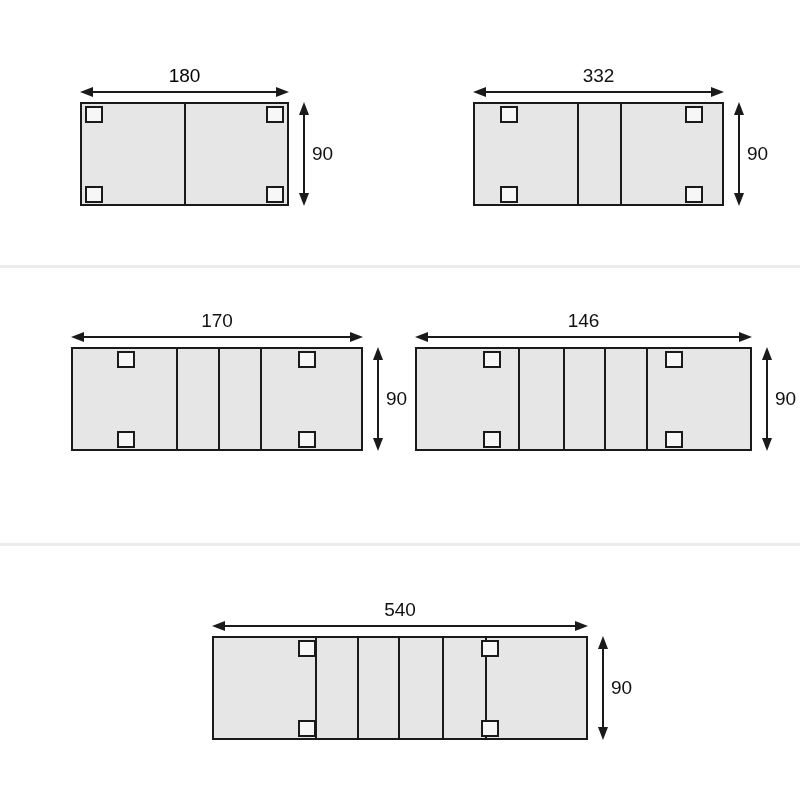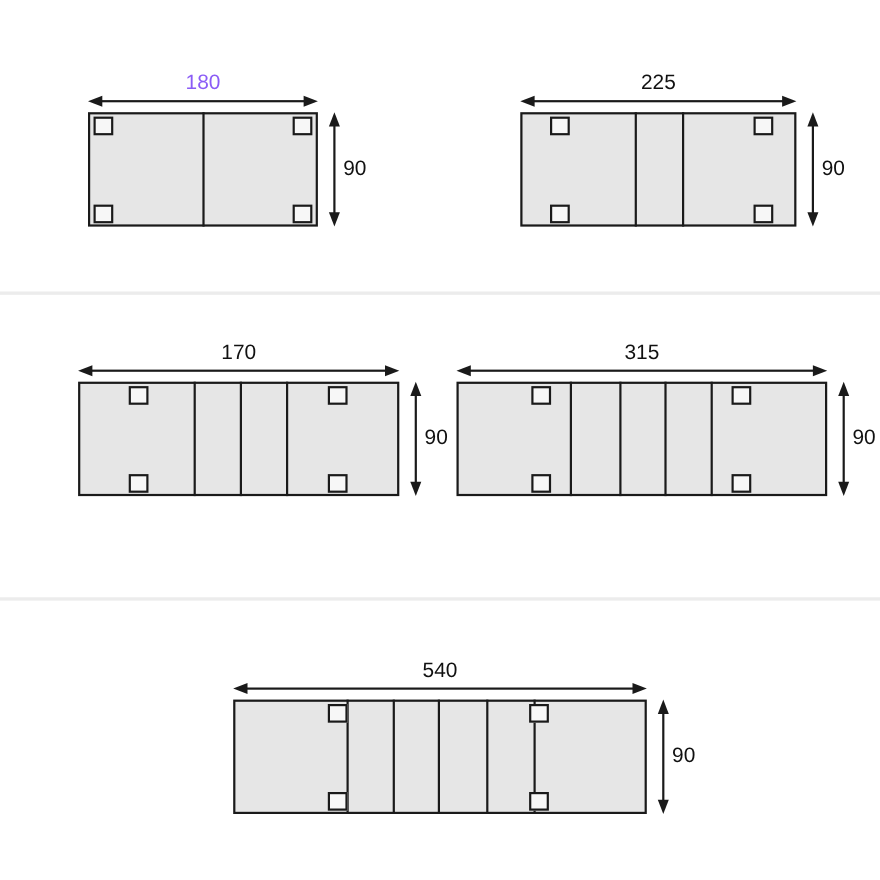--- a/index.html
+++ b/index.html
@@ -48,42 +48,42 @@
       <div class="arrow-h" style="left: 80px; top: 87px; width: 209px; height: 10px;">
         <div class="shaft-h" style="background: rgb(26, 26, 26);"></div>
         <div class="head-left" style="border-right-color: rgb(26, 26, 26);"></div>
         <div class="head-right" style="border-left-color: rgb(26, 26, 26);"></div>
       </div>
       <div class="arrow-v" style="left: 299px; top: 102px; width: 10px; height: 104px;">
         <div class="shaft-v" style="background: rgb(26, 26, 26);"></div>
         <div class="head-up" style="border-bottom-color: rgb(26, 26, 26);"></div>
         <div class="head-down" style="border-top-color: rgb(26, 26, 26);"></div>
       </div>
-      <div class="dim-label w" style="left: 80px; top: 65px; width: 209px; color: #8b5cf6;">180</div>
+      <div class="dim-label w" style="left: 80px; top: 65px; width: 209px; color: #000000;">180</div>
       <div class="dim-label h" style="left: 312px; top: 143px; color: rgb(17, 17, 17);">90</div>
     </div>
     <div class="group">
       <div class="tabletop" style="left: 473px; top: 102px; width: 251px; height: 104px; background: rgb(230, 230, 230); border-color: rgb(26, 26, 26);"></div>
       <div class="divider" style="left: 577px; top: 102px; width: 2px; height: 104px; background: rgb(26, 26, 26);"></div>
       <div class="divider" style="left: 620px; top: 102px; width: 2px; height: 104px; background: rgb(26, 26, 26);"></div>
       <div class="leg" style="left: 500px; top: 106px; width: 18px; height: 17px; background: rgb(247, 247, 247); border-color: rgb(26, 26, 26);"></div>
       <div class="leg" style="left: 685px; top: 106px; width: 18px; height: 17px; background: rgb(247, 247, 247); border-color: rgb(26, 26, 26);"></div>
       <div class="leg" style="left: 500px; top: 186px; width: 18px; height: 17px; background: rgb(247, 247, 247); border-color: rgb(26, 26, 26);"></div>
       <div class="leg" style="left: 685px; top: 186px; width: 18px; height: 17px; background: rgb(247, 247, 247); border-color: rgb(26, 26, 26);"></div>
       <div class="arrow-h" style="left: 473px; top: 87px; width: 251px; height: 10px;">
         <div class="shaft-h" style="background: rgb(26, 26, 26);"></div>
         <div class="head-left" style="border-right-color: rgb(26, 26, 26);"></div>
         <div class="head-right" style="border-left-color: rgb(26, 26, 26);"></div>
       </div>
       <div class="arrow-v" style="left: 734px; top: 102px; width: 10px; height: 104px;">
         <div class="shaft-v" style="background: rgb(26, 26, 26);"></div>
         <div class="head-up" style="border-bottom-color: rgb(26, 26, 26);"></div>
         <div class="head-down" style="border-top-color: rgb(26, 26, 26);"></div>
       </div>
-      <div class="dim-label w" style="left: 473px; top: 65px; width: 251px; color: rgb(17, 17, 17);">225</div>
+      <div class="dim-label w" style="left: 473px; top: 65px; width: 251px; color: rgb(17, 17, 17);">332</div>
       <div class="dim-label h" style="left: 747px; top: 143px; color: rgb(17, 17, 17);">90</div>
     </div>
     <div class="group">
       <div class="tabletop" style="left: 71px; top: 347px; width: 292px; height: 104px; background: rgb(230, 230, 230); border-color: rgb(26, 26, 26);"></div>
       <div class="divider" style="left: 176px; top: 347px; width: 2px; height: 104px; background: rgb(26, 26, 26);"></div>
       <div class="divider" style="left: 218px; top: 347px; width: 2px; height: 104px; background: rgb(26, 26, 26);"></div>
       <div class="divider" style="left: 260px; top: 347px; width: 2px; height: 104px; background: rgb(26, 26, 26);"></div>
       <div class="leg" style="left: 117px; top: 351px; width: 18px; height: 17px; background: rgb(247, 247, 247); border-color: rgb(26, 26, 26);"></div>
       <div class="leg" style="left: 298px; top: 351px; width: 18px; height: 17px; background: rgb(247, 247, 247); border-color: rgb(26, 26, 26);"></div>
       <div class="leg" style="left: 117px; top: 431px; width: 18px; height: 17px; background: rgb(247, 247, 247); border-color: rgb(26, 26, 26);"></div>
@@ -114,21 +114,21 @@
       <div class="arrow-h" style="left: 415px; top: 332px; width: 337px; height: 10px;">
         <div class="shaft-h" style="background: rgb(26, 26, 26);"></div>
         <div class="head-left" style="border-right-color: rgb(26, 26, 26);"></div>
         <div class="head-right" style="border-left-color: rgb(26, 26, 26);"></div>
       </div>
       <div class="arrow-v" style="left: 762px; top: 347px; width: 10px; height: 104px;">
         <div class="shaft-v" style="background: rgb(26, 26, 26);"></div>
         <div class="head-up" style="border-bottom-color: rgb(26, 26, 26);"></div>
         <div class="head-down" style="border-top-color: rgb(26, 26, 26);"></div>
       </div>
-      <div class="dim-label w" style="left: 415px; top: 310px; width: 337px; color: rgb(17, 17, 17);">315</div>
+      <div class="dim-label w" style="left: 415px; top: 310px; width: 337px; color: rgb(17, 17, 17);">146</div>
       <div class="dim-label h" style="left: 775px; top: 388px; color: rgb(17, 17, 17);">90</div>
     </div>
     <div class="group">
       <div class="tabletop" style="left: 212px; top: 636px; width: 376px; height: 104px; background: rgb(230, 230, 230); border-color: rgb(26, 26, 26);"></div>
       <div class="divider" style="left: 315px; top: 636px; width: 2px; height: 104px; background: rgb(26, 26, 26);"></div>
       <div class="divider" style="left: 357px; top: 636px; width: 2px; height: 104px; background: rgb(26, 26, 26);"></div>
       <div class="divider" style="left: 398px; top: 636px; width: 2px; height: 104px; background: rgb(26, 26, 26);"></div>
       <div class="divider" style="left: 442px; top: 636px; width: 2px; height: 104px; background: rgb(26, 26, 26);"></div>
       <div class="divider" style="left: 485px; top: 636px; width: 2px; height: 104px; background: rgb(26, 26, 26);"></div>
       <div class="leg" style="left: 298px; top: 640px; width: 18px; height: 17px; background: rgb(247, 247, 247); border-color: rgb(26, 26, 26);"></div>

